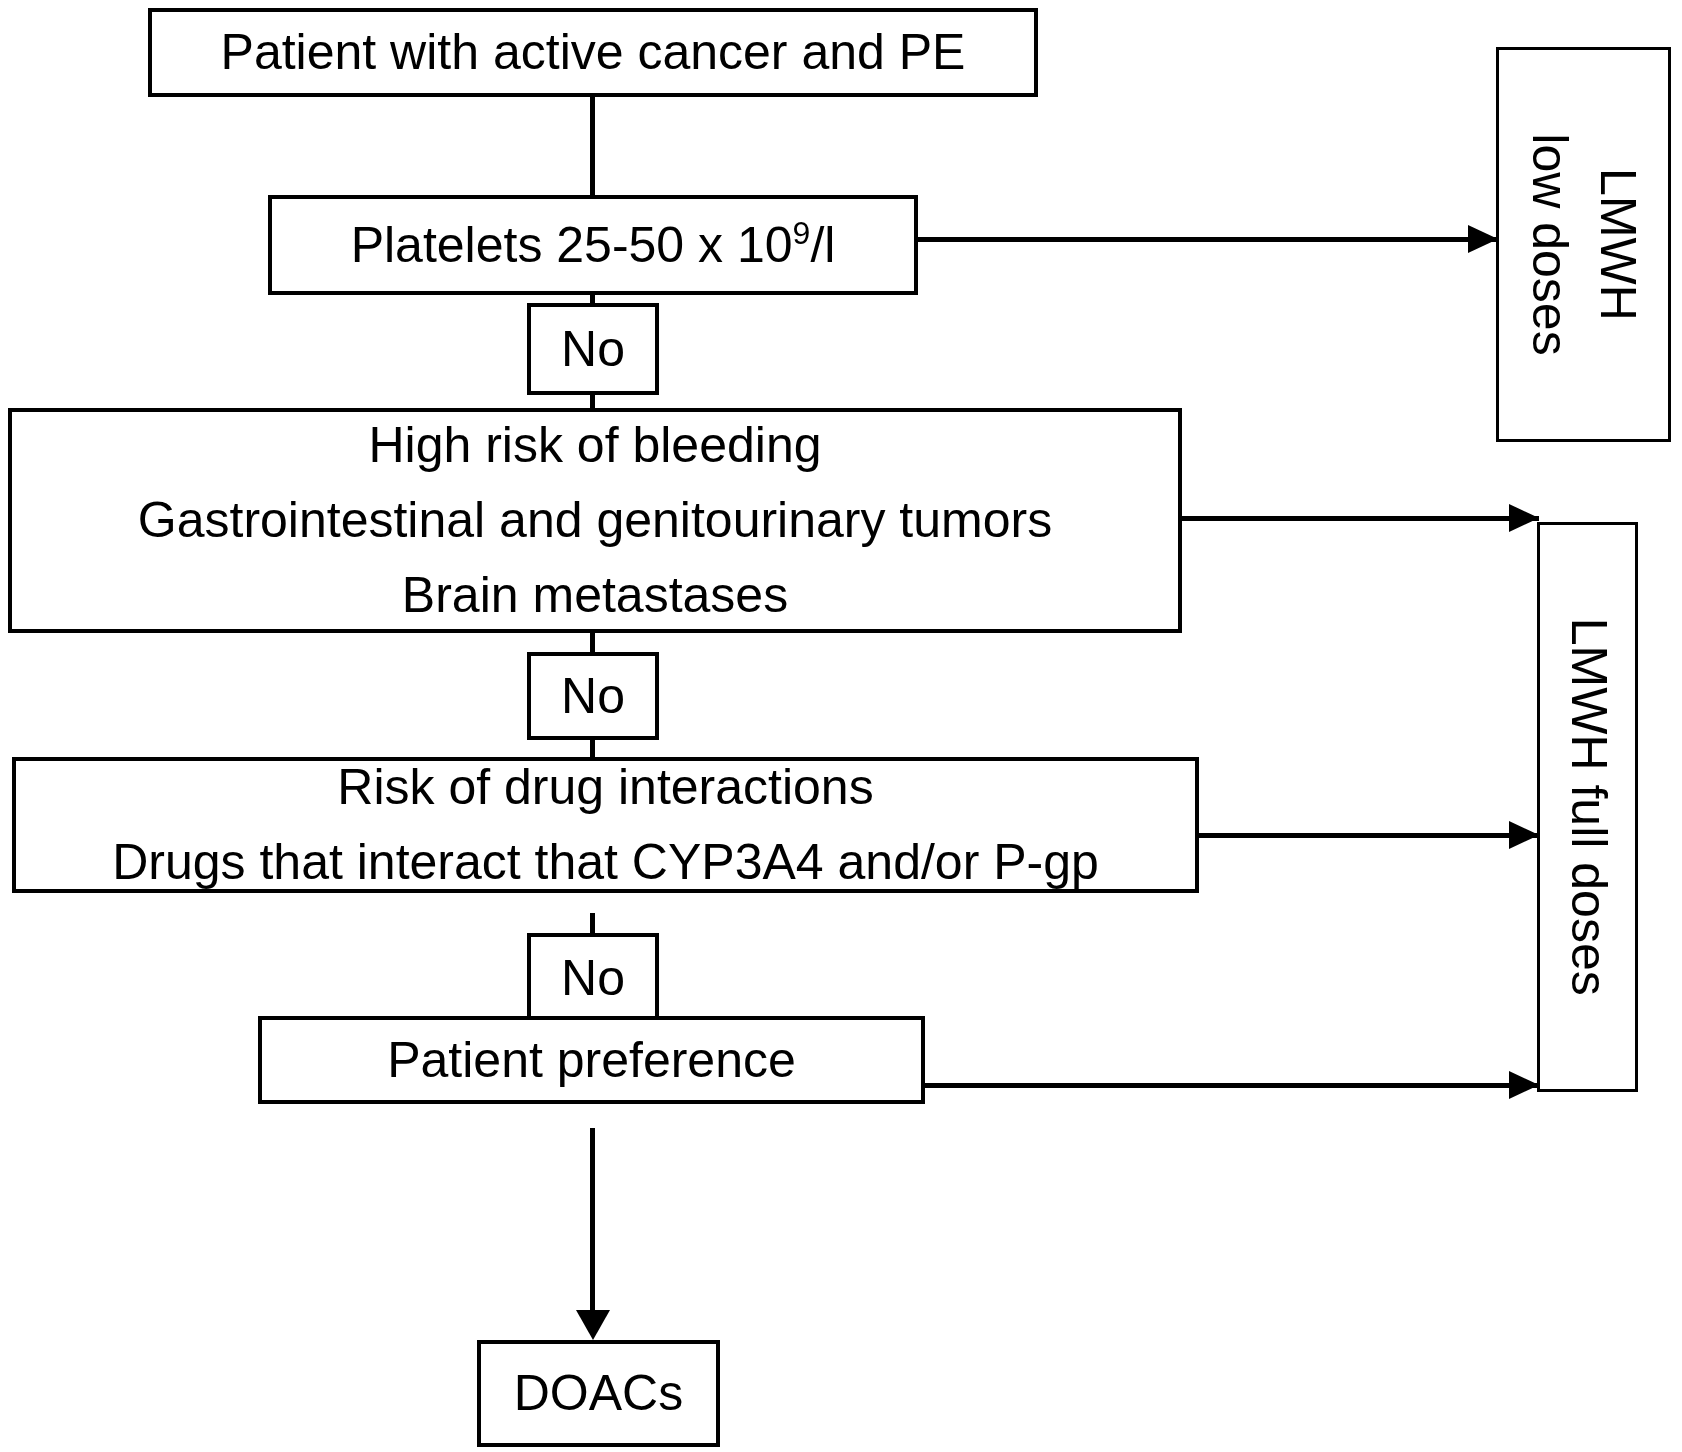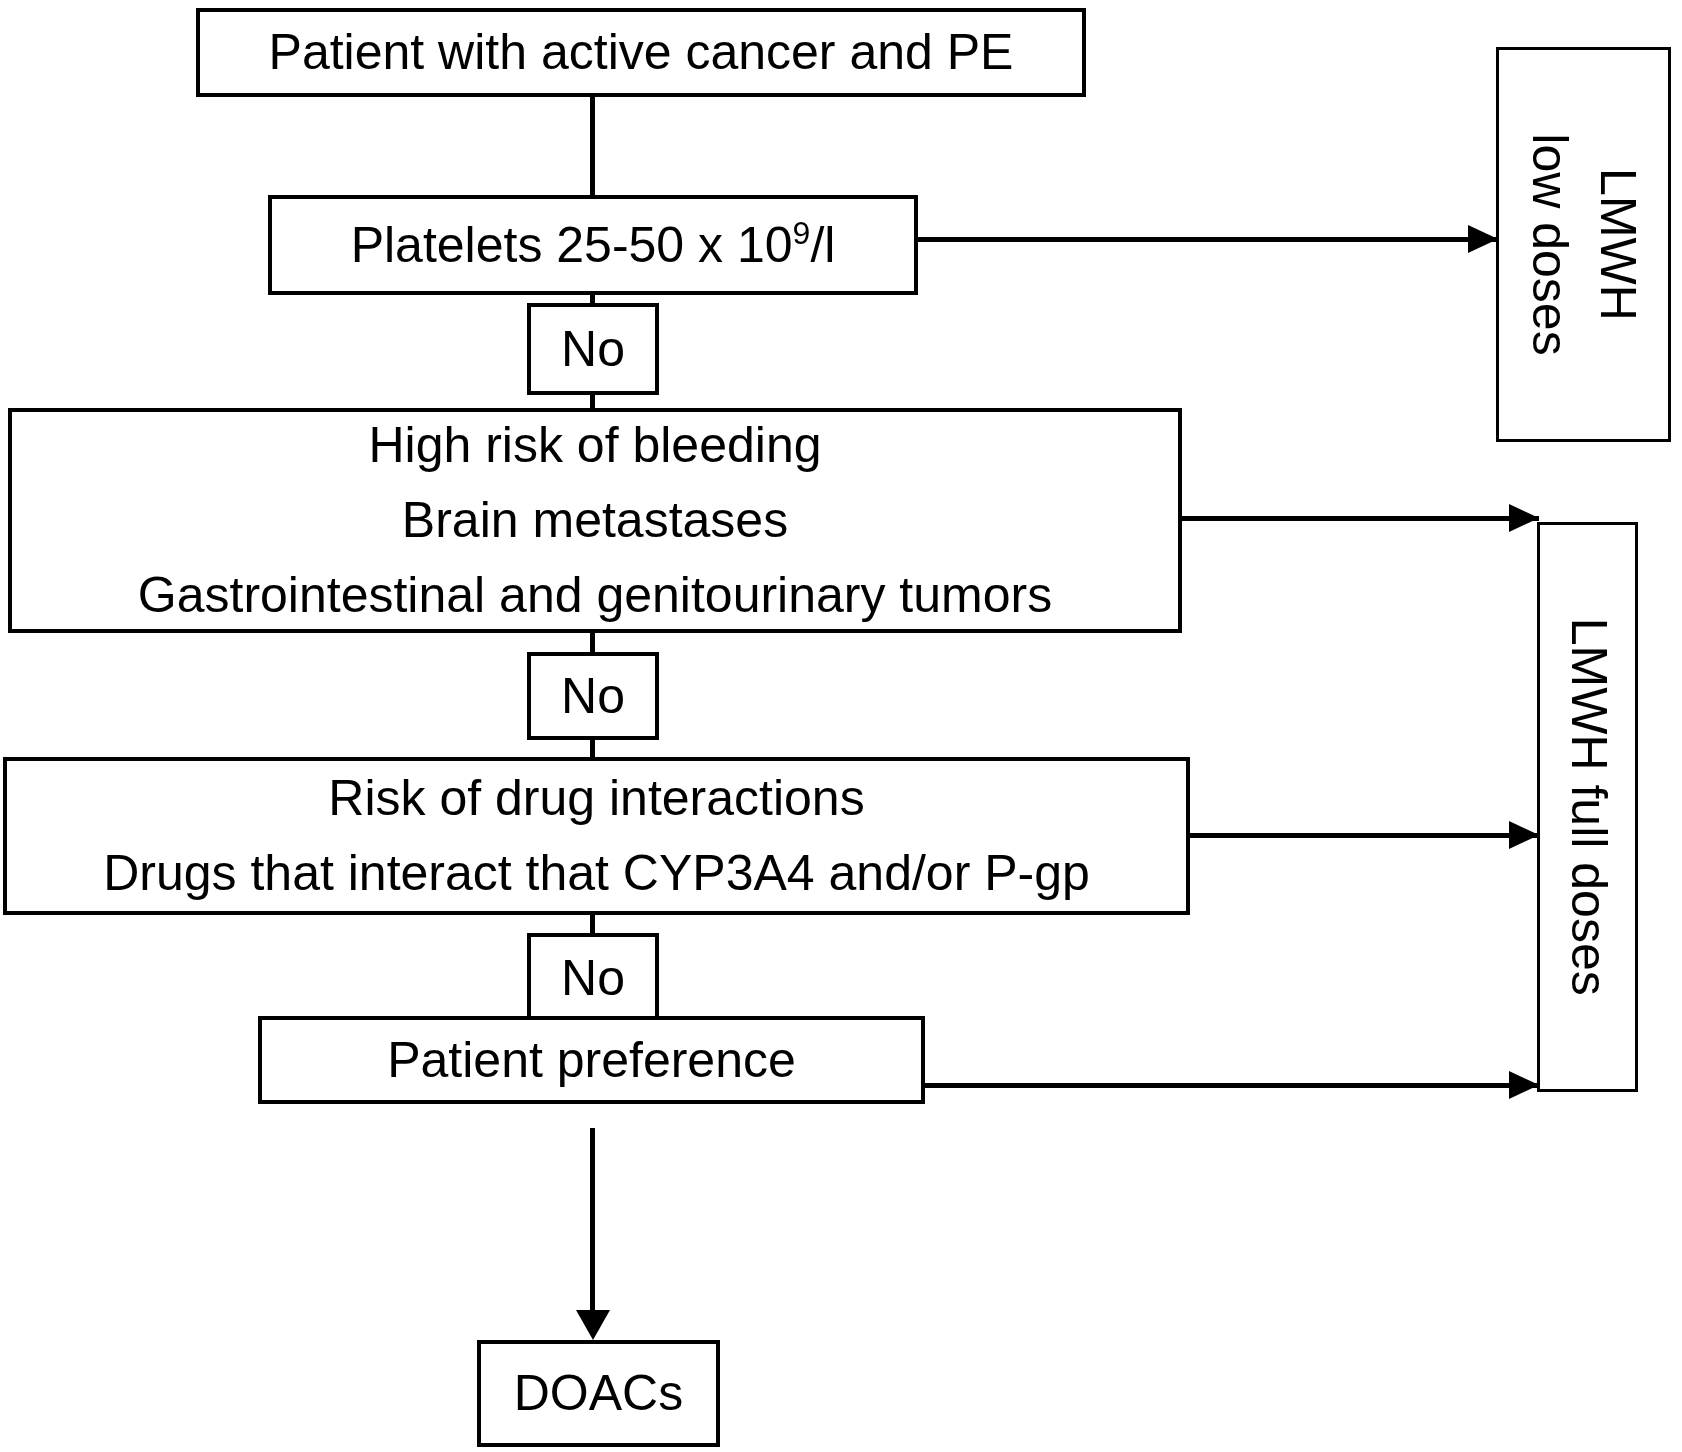--- a/index.html
+++ b/index.html
@@ -85,45 +85,45 @@
 
   <div class="hline" style="left:1180px; top:516px; width:359px;"></div>
   <div class="arrow-right" style="left:1509px; top:504px;"></div>
 
   <div class="hline" style="left:1188px; top:833px; width:351px;"></div>
   <div class="arrow-right" style="left:1509px; top:821px;"></div>
 
   <div class="hline" style="left:923px; top:1083px; width:616px;"></div>
   <div class="arrow-right" style="left:1509px; top:1071px;"></div>
 
-  <div class="node" style="left:148px; top:8px; width:890px; height:89px;margin-left:48px;">
+  <div class="node" style="left:148px; top:8px; width:890px; height:89px;">
     <span>Patient with active cancer and PE</span>
   </div>
 
   <div class="node" style="left:268px; top:195px; width:650px; height:100px;">
     <span><span>Platelets 25-50 x 10</span><sup>9</sup><span>/l</span></span>
   </div>
 
   <div class="node" style="left:527px; top:303px; width:132px; height:92px;">
     <span>No</span>
   </div>
 
   <div class="node" style="left:8px; top:408px; width:1174px; height:225px;">
     <div class="inner">
       <div>High risk of bleeding</div>
+      <div>Gastrointestinal and genitourinary tumors</div>
       <div>Brain metastases</div>
-      <div>Gastrointestinal and genitourinary tumors</div>
     </div>
   </div>
 
   <div class="node" style="left:527px; top:652px; width:132px; height:88px;">
     <span>No</span>
   </div>
 
-  <div class="node" style="left:3px; top:757px; width:1187px; height:158px;align-items:flex-end;">
+  <div class="node" style="left:12px; top:757px; width:1187px; height:136px;">
     <div class="inner">
       <div>Risk of drug interactions</div>
       <div>Drugs that interact that CYP3A4 and/or P-gp</div>
     </div>
   </div>
 
   <div class="node" style="left:527px; top:933px; width:132px; height:90px;">
     <span>No</span>
   </div>
 

